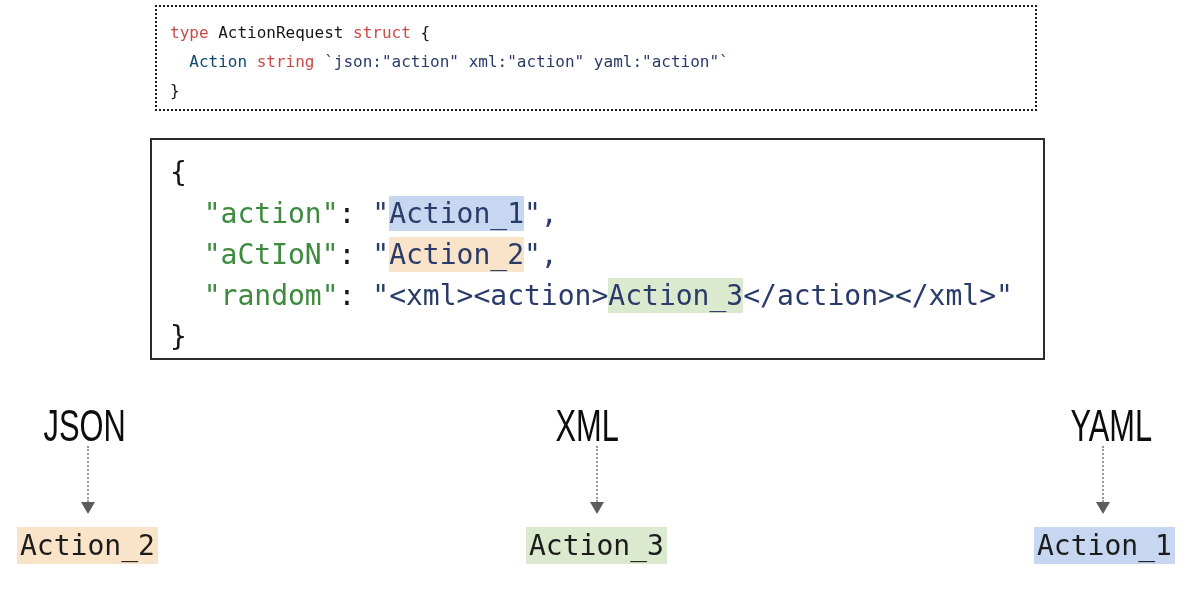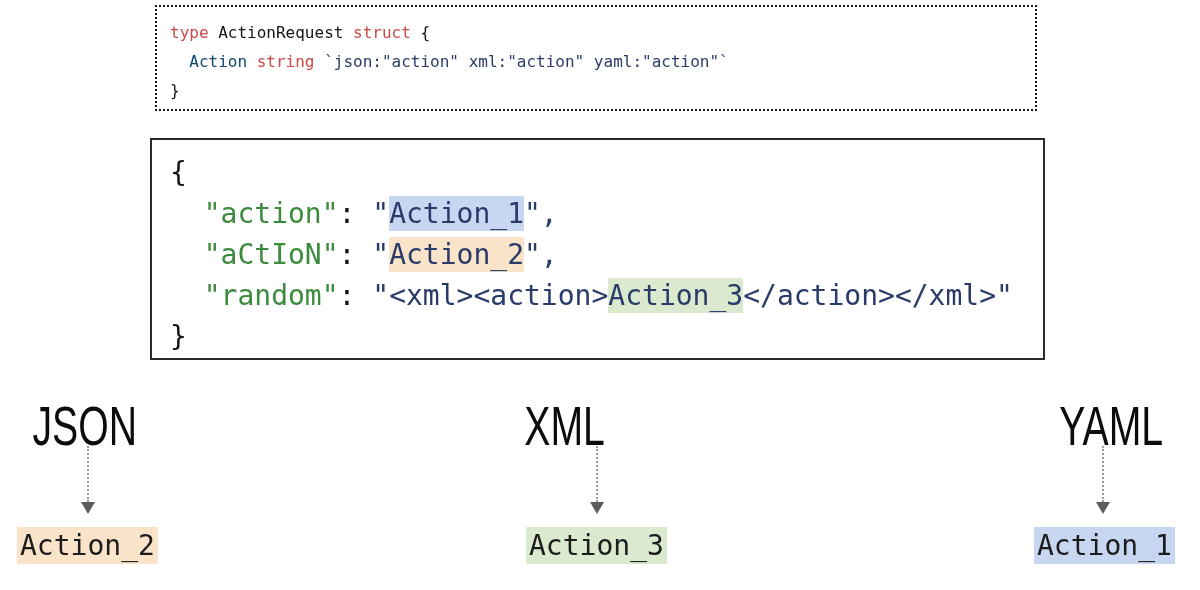--- a/index.html
+++ b/index.html
@@ -30,32 +30,32 @@
   .code-line { white-space: pre; }
   .code-line span { border-radius: 1px; padding: 1px 0; }
 
   
   .format-label {
     position: absolute;
     top: 394px;
     width: 160px;
     text-align: center;
     font-family: "Liberation Sans", sans-serif;
-    font-size: 56px; line-height: 64px;
+    font-size: 44px; line-height: 64px;
     font-weight: 500;
     color: #0c0c0c;
     white-space: nowrap;
   }
   .format-label > span {
     display: inline-block;
     transform: scaleX(0.70);
     transform-origin: center;
   }
   .lbl-json { left: 5px; }
-  .lbl-xml  { left: 485px; text-align: center; }
+  .lbl-xml  { left: 507px; text-align: center; }
   .lbl-yaml { left: 1031px; text-align: center; }
 
   .arrow { position: absolute; top: 446px; width: 14px; }
   .arrow-json { left: 81px; }
   .arrow-xml  { left: 590px; }
   .arrow-yaml { left: 1096px; }
   .arrow-line {
     width: 0; height: 56px;
     margin: 0 auto;
     border-left: 2px dotted #9a9a9a;

